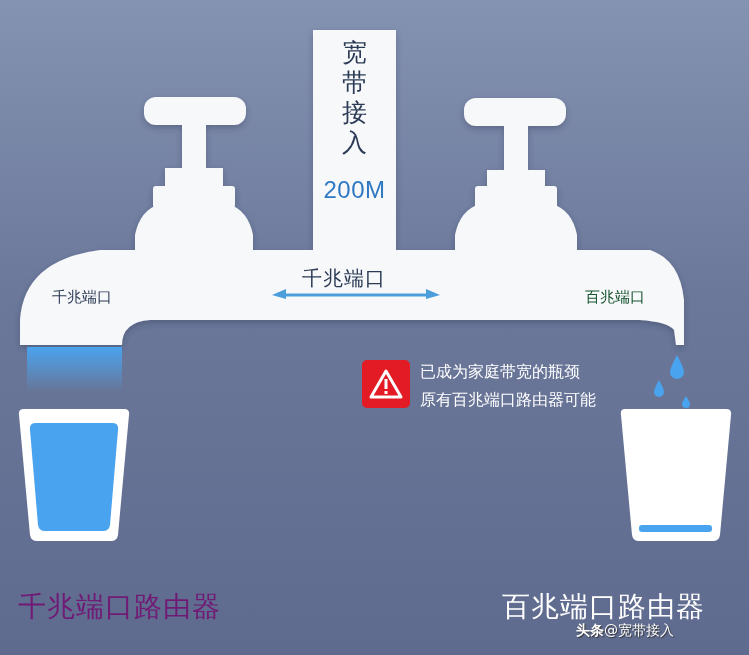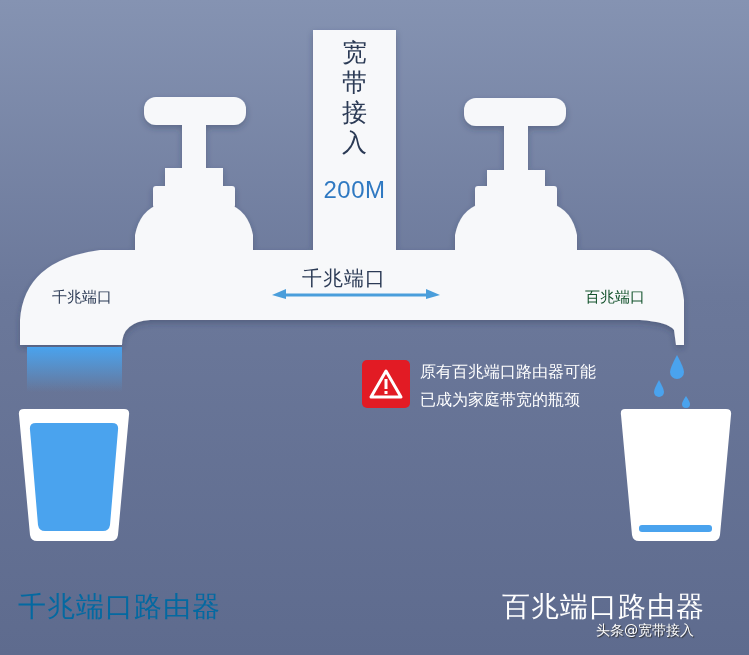--- a/index.html
+++ b/index.html
@@ -17,24 +17,24 @@
   .vert-label .ch { display: block; }
   .vert-label .speed { color: #2f79c2; font-size: 24px; font-family: "Liberation Sans", sans-serif; margin-top: 17px; letter-spacing: 0.5px; }
   .mid-label { position: absolute; left: 302px; top: 265px; color: #2b3a55; font-size: 20px; letter-spacing: 1px; }
   .port-left { position: absolute; left: 52px; top: 288px; color: #2b3a55; font-size: 15px; }
   .port-right { position: absolute; left: 585px; top: 288px; color: #14532d; font-size: 15px; }
   .warn-box {
     position: absolute; left: 362px; top: 360px; width: 48px; height: 48px;
     background: #e21b24; border-radius: 5px; display: flex; align-items: center; justify-content: center;
   }
   .warn-text { position: absolute; left: 420px; top: 358px; color: #ffffff; font-size: 16px; line-height: 28px; }
-  .bottom-left { position: absolute; left: 18px; top: 588px; color: #0369a1; font-size: 28px; letter-spacing: 1px; font-family: Liberation Mono, monospace; }
+  .bottom-left { position: absolute; left: 18px; top: 588px; color: #701a75; font-size: 28px; letter-spacing: 1px; font-family: Liberation Mono, monospace; }
   .bottom-right { position: absolute; left: 502px; top: 588px; color: #ffffff; font-size: 28px; letter-spacing: 1px; text-align: right; }
   .watermark { position: absolute; left: 576px; top: 622px; color: #ffffff; font-size: 14px; text-shadow: 1px 1px 1px #333; }
-  .watermark b { font-weight: normal; margin-left: 20px; }
+  .watermark b { font-weight: bold; }
 </style>
 </head>
 <body>
 
 <svg class="scene" width="749" height="655" viewBox="0 0 749 655">
   <defs>
     <linearGradient id="stream" x1="0" y1="0" x2="0" y2="1">
       <stop offset="0" stop-color="#4aa3ee"></stop>
       <stop offset="1" stop-color="#4aa3ee" stop-opacity="0"></stop>
     </linearGradient>
@@ -100,22 +100,22 @@
 <div class="port-right">百兆端口</div>
 
 <div class="warn-box">
   <svg width="36" height="32" viewBox="0 0 36 32">
     <path d="M18 3 L33 29 L3 29 Z" fill="none" stroke="#ffffff" stroke-width="3" stroke-linejoin="round"></path>
     <rect x="16.5" y="11" width="3" height="10" fill="#ffffff"></rect>
     <rect x="16.5" y="23" width="3" height="3" fill="#ffffff"></rect>
   </svg>
 </div>
 <div class="warn-text">
+  <div>已成为家庭带宽的瓶颈</div>
   <div>原有百兆端口路由器可能</div>
-  <div>已成为家庭带宽的瓶颈</div>
 </div>
 
 <div class="bottom-left">千兆端口路由器</div>
 <div class="bottom-right">百兆端口路由器</div>
 
 <div class="watermark">
   <b>头条</b><span>@宽带接入</span>
 </div>
 
 </body></html>

